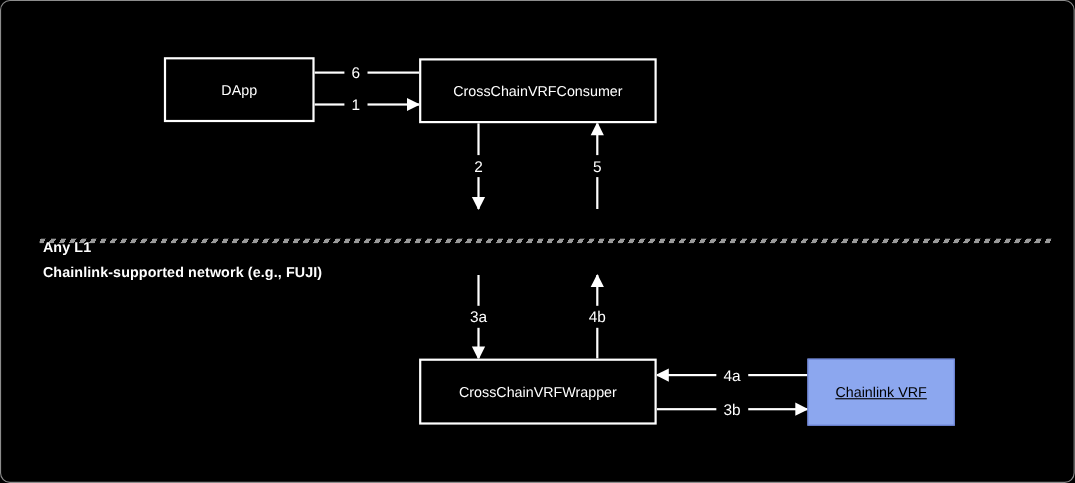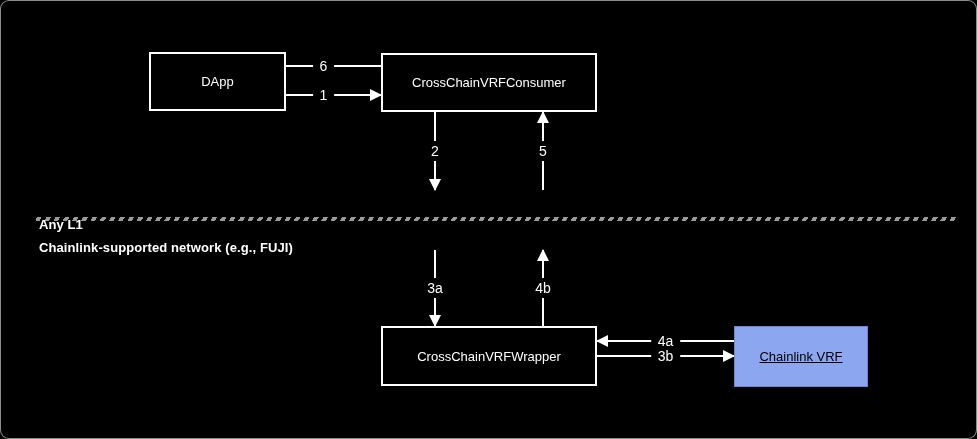--- a/index.html
+++ b/index.html
@@ -73,21 +73,21 @@
     background:var(--canvas-bg);color:var(--text);
     font-size:14px;line-height:1;padding:3px 7px;white-space:nowrap;
   }
   .arrow-6 {left:265px;top:59px; width:115px;height:12px;}
   .arrow-1 {left:265px;top:88px; width:115px;height:12px;}
   .arrow-2 {left:428px;top:111px;width:12px; height:78px;}
   .arrow-5 {left:536px;top:111px;width:12px; height:78px;}
   .arrow-3a{left:428px;top:249px;width:12px; height:76px;}
   .arrow-4b{left:536px;top:249px;width:12px; height:76px;}
   .arrow-4a{left:596px;top:334px;width:137px;height:12px;}
-  .arrow-3b{left:596px;top:349px;width:137px;height:12px;}
+  .arrow-3b{left:596px;top:365px;width:137px;height:12px;}
 </style>
 </head>
 <body>
 
 <div class="stage">
 
   <div class="divider"></div>
 
   <div class="region-label region-top">Any L1</div>
   <div class="region-label region-bottom">Chainlink-supported network (e.g., FUJI)</div>

